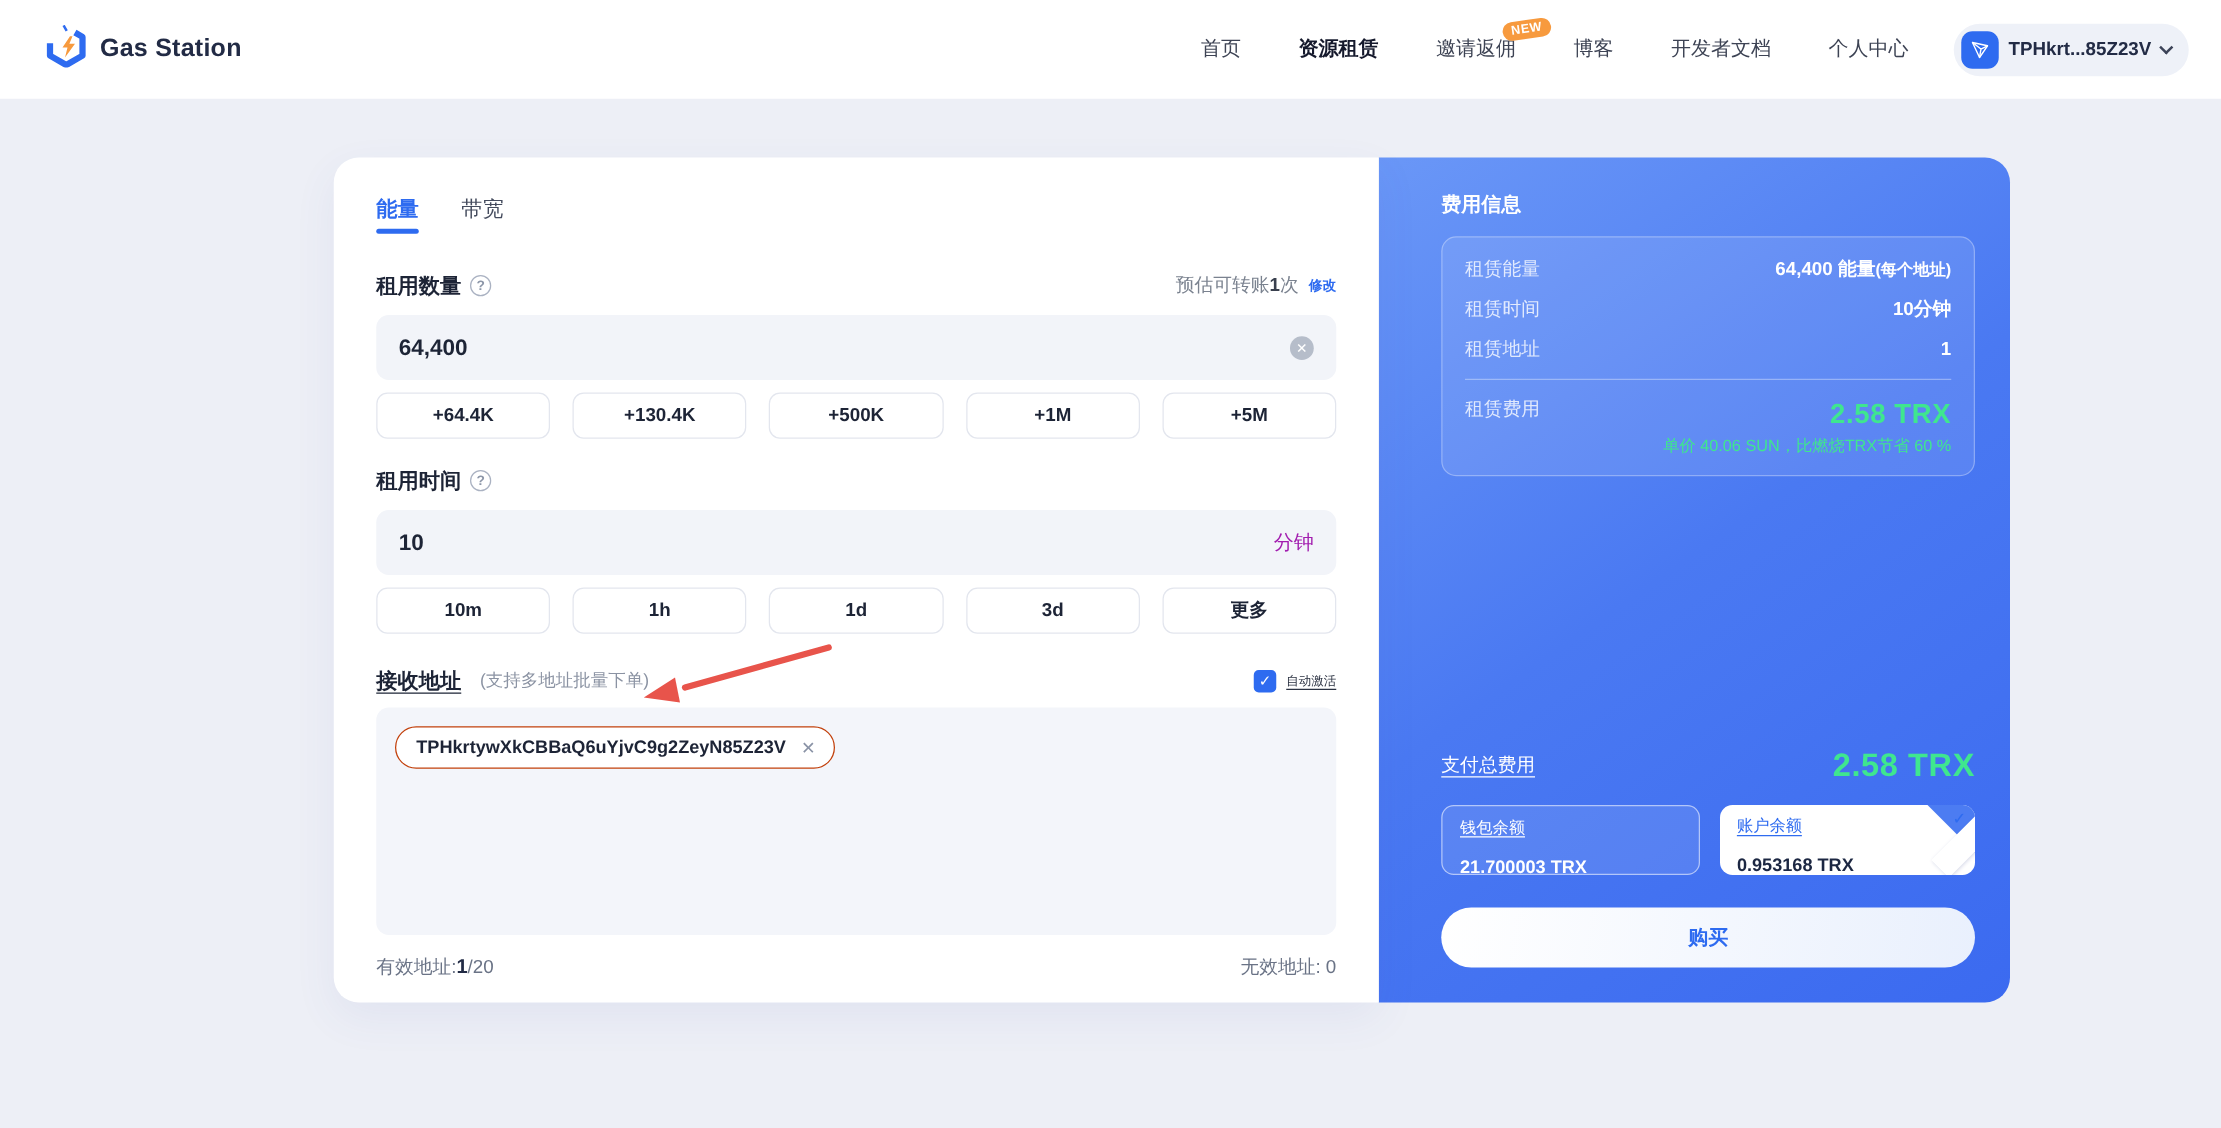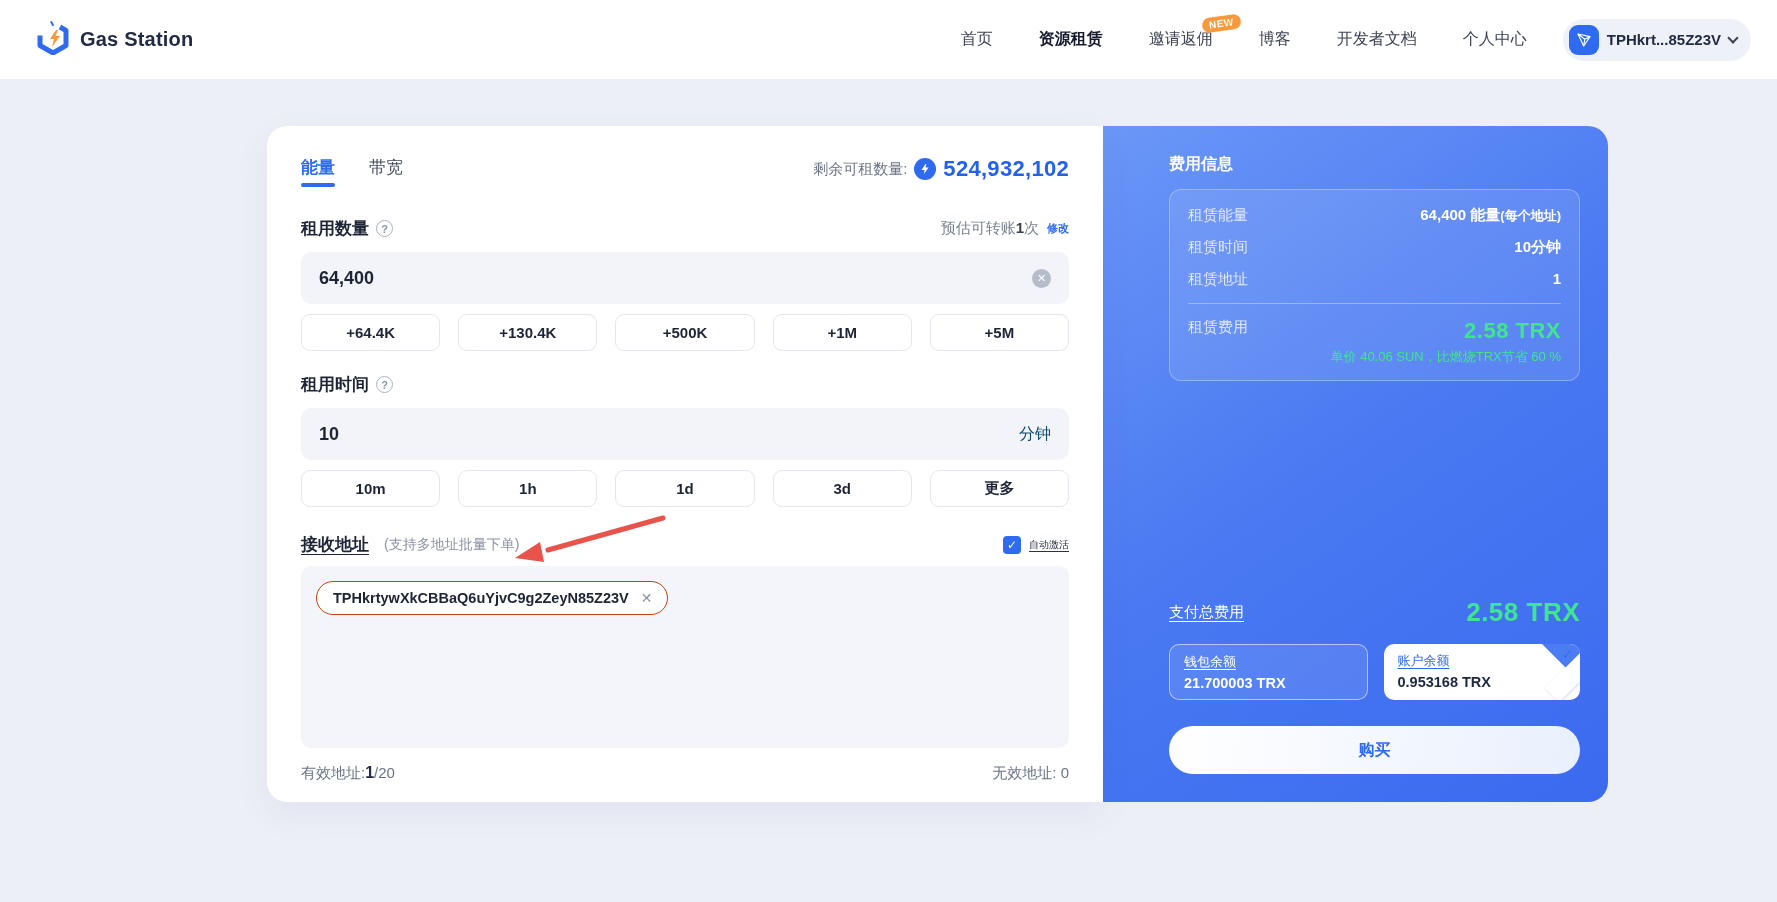--- a/index.html
+++ b/index.html
@@ -39,21 +39,21 @@
   
   .main { position:absolute; left:267px; top:126px; width:1341px; height:676px; display:flex; }
   .card {
     width:836px; height:676px; background:#fff; border-radius:20px 0 0 20px;
     padding:30px 34px 24px 34px; position:relative; z-index:1;
     box-shadow:0 12px 34px rgba(70,90,170,.07);
   }
   .panel {
     width:505px; height:676px; border-radius:0 20px 20px 0;
     background:linear-gradient(145deg,#6a97f7 0%,#4a79f2 48%,#3b6af0 100%);
-    padding:28px 28px 28px 66px; display:flex; flex-direction:column; color:#fff;
+    padding:28px 28px 28px 50px; display:flex; flex-direction:column; color:#fff;
   }
 
   
   .card-head { display:flex; align-items:flex-start; }
   .tabs { display:flex; gap:34px; }
   .tab { font-size:17px; color:#454c5e; cursor:pointer; padding-bottom:8px; }
   .tab.active { color:#2e6bf0; font-weight:bold; position:relative; }
   .tab.active:after { content:""; position:absolute; left:0; bottom:0; width:34px; height:4px;
     border-radius:2px; background:#2e6bf0; }
   .avail { margin-left:auto; display:flex; align-items:center; gap:7px; }
@@ -69,21 +69,21 @@
     justify-content:center; cursor:pointer; }
   .estimate { margin-left:auto; font-size:15px; color:#7a828f; }
   .estimate b { color:#39404e; font-weight:bold; }
   .modify { font-size:11px; font-weight:bold; color:#2e6bf0; margin-left:8px; cursor:pointer; }
 
   .field {
     margin-top:12px; height:52px; background:#f2f4f9; border-radius:10px;
     display:flex; align-items:center; padding:0 18px; cursor:text;
   }
   .field-val { font-size:18px; font-weight:bold; color:#1d2436; }
-  .field-unit { margin-left:auto; font-size:16px; color:#0c4a6e; }
+  .field-unit { margin-left:auto; font-size:16px; color:#a21caf; }
   .clear-ic { margin-left:auto; width:19px; height:19px; border-radius:50%; background:#b6bdca;
     color:#fff; font-size:11px; font-weight:bold; display:flex; align-items:center;
     justify-content:center; cursor:pointer; }
 
   .presets { display:flex; gap:18px; margin-top:10px; }
   .preset {
     flex:1; height:37px; background:#fff; border:1px solid #e3e6ee; border-radius:9px;
     font-size:15px; font-weight:bold; color:#1d2436; display:flex; align-items:center;
     justify-content:center; cursor:pointer;
   }
@@ -130,21 +130,21 @@
   .total-row { margin-top:auto; display:flex; align-items:center; }
   .total-label { font-size:15px; text-decoration:underline; text-underline-offset:4px; }
   .total-val { margin-left:auto; font-size:26px; font-weight:bold; color:#3fe68f; letter-spacing:.5px; }
 
   .balances { display:flex; gap:16px; margin-top:16px; }
   .bal-card {
     flex:1; height:56px; border-radius:10px; padding:8px 14px;
     background:rgba(255,255,255,.10); border:1.5px solid rgba(255,255,255,.55); cursor:pointer;
   }
   .bal-label { font-size:13px; text-decoration:underline; text-underline-offset:3px; }
-  .bal-val { font-size:14.5px; font-weight:bold; margin-top:4px; }
+  .bal-val { font-size:14.5px; font-weight:bold; margin-top:15px; }
   .bal-card.selected { background:#fff; border:none; position:relative; overflow:hidden; }
   .bal-card.selected .bal-label { color:#2e6bf0; }
   .bal-card.selected .bal-val { color:#1c2742; }
   .corner-tri { position:absolute; top:0; right:0; width:0; height:0;
     border-top:38px solid #4c7cf2; border-left:38px solid transparent; }
   .corner-fold { position:absolute; top:3px; right:-6px; width:58px; height:20px; background:#fff;
     transform:rotate(-45deg); transform-origin:top right; box-shadow:0 1px 3px rgba(20,40,120,.18); }
   .corner-check { position:absolute; top:3px; right:7px; color:#2e6bf0; font-size:13px; font-weight:bold; }
 
   .buy-btn {
@@ -194,29 +194,20 @@
 </header>
 
 <div class="main">
 
   <section class="card">
     <div class="card-head">
       <div class="tabs">
         <span class="tab active">能量</span>
         <span class="tab">带宽</span>
       </div>
-      <div class="avail">
-        <span class="avail-label">剩余可租数量:</span>
-        <span class="bolt-circle">
-          <svg width="12" height="12" viewBox="0 0 24 24">
-              <path d="M13 2 L5 14 H11 L10 22 L19 9 H13 L15 2 Z" fill="#fff"></path>
-            </svg>
-        </span>
-        <span class="avail-num">524,932,102</span>
-      </div>
     </div>
 
     <div class="label-row">
       <span class="sec-label">
         <span>租用数量</span>
         <span class="help-ic">?</span>
       </span>
       <span class="estimate">
         <span>预估可转账</span><b>1</b><span>次</span>
       </span>

